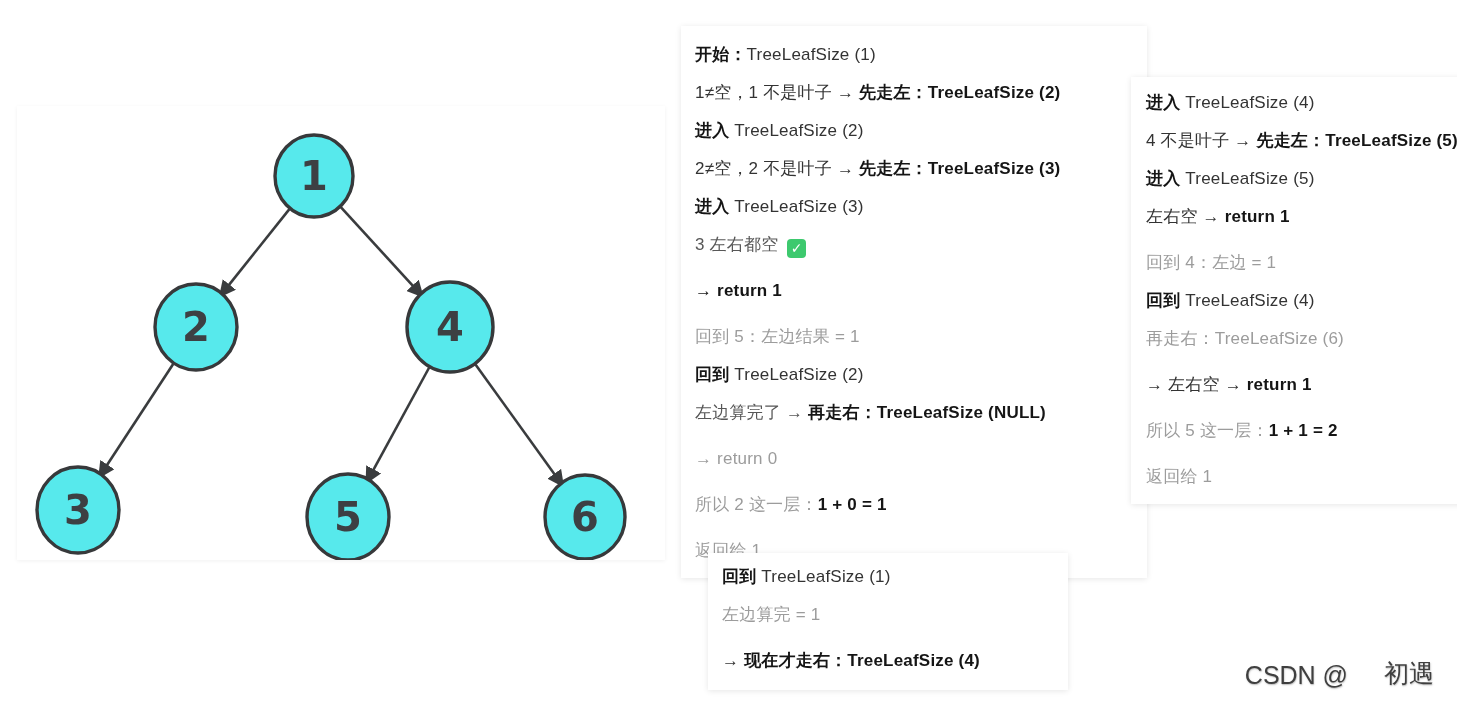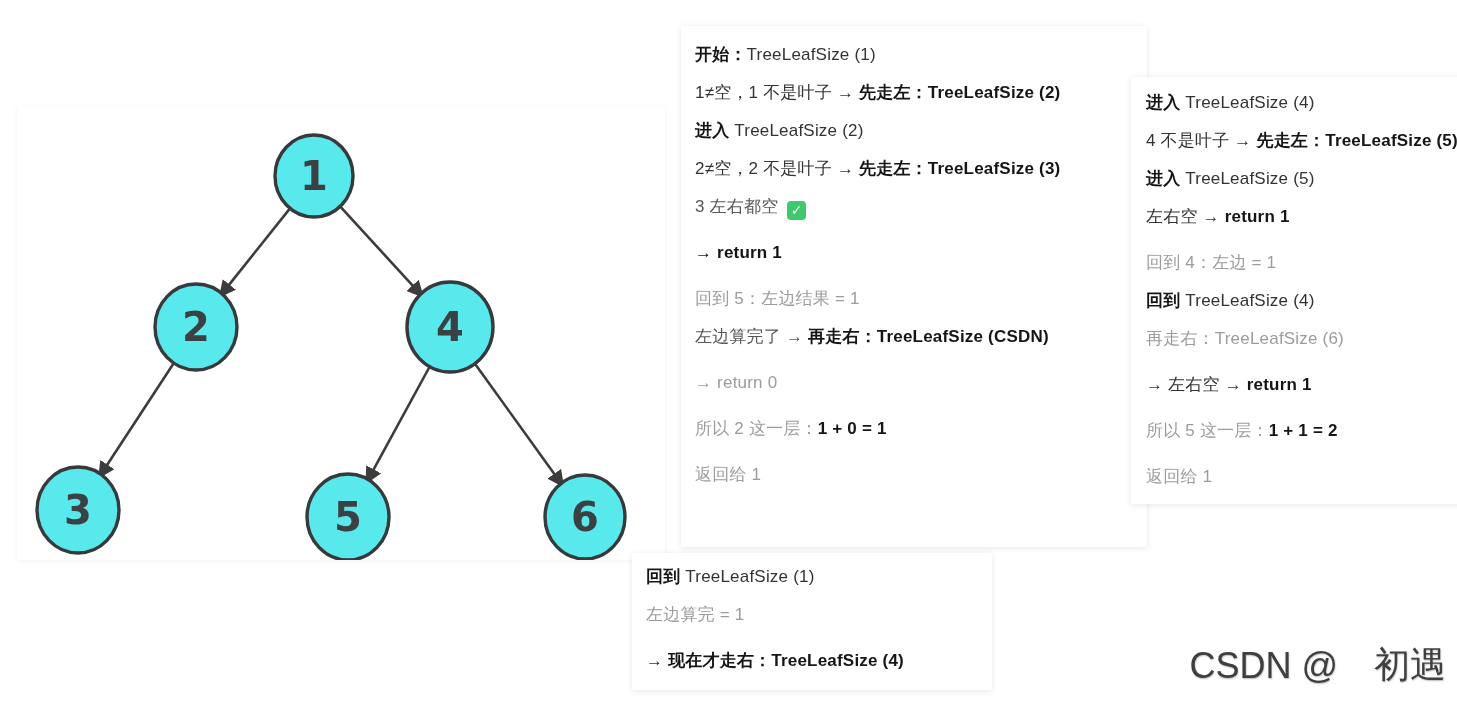--- a/index.html
+++ b/index.html
@@ -44,21 +44,21 @@
   }
   #trace-right {
     left: 1131px;
     top: 77px;
     width: 357px;
     min-height: 415px;
     padding: 7px 15px 8px 15px;
     z-index: 3;
   }
   #trace-bottom {
-    left: 632px;
+    left: 708px;
     top: 553px;
     width: 360px;
     min-height: 123px;
     padding: 5px 16px 10px 14px;
     z-index: 2;
   }
 
   .line {
     margin: 0;
     font-size: 17px;
@@ -86,25 +86,25 @@
     font-weight: 700;
     line-height: 19px;
     text-align: center;
     vertical-align: -3px;
   }
   .s-check::before { content: "\2713"; }
 
   
   #watermark {
     position: absolute;
-    right: 11px;
+    right: 23px;
     bottom: 12px;
     display: flex;
-    align-items: center;
-    font-size: 36px;
+    align-items: flex-end;
+    font-size: 25px;
     color: var(--watermark, #3f3f3f);
     text-shadow: 0.5px 0.5px 1.5px rgba(130,130,130,0.55);
     z-index: 5;
   }
   #watermark .wm-gap { display: inline-block; width: 36px; }
 </style>
 </head>
 <body style="--node-fill: #57e9ec; --node-stroke: #37393b; --node-text: #3d4043; --edge: #3a3c3e; --check-green: #3dc96e; --text-black: #151515; --text-normal: #333333; --text-dark: #575757; --text-gray: #9c9c9c; --watermark: #3f3f3f;">
 
 <div class="card" id="tree-panel">
@@ -144,24 +144,26 @@
         <text x="568" y="411" dy="0.36em" text-anchor="middle" fill="#3d4043" font-size="40" font-weight="bold">6</text>
       </g>
     </svg>
 </div>
 
 <div class="card" id="trace-main">
     <p class="line"><span class="s-bold">开始：</span><span class="s-normal">TreeLeafSize (1)</span></p>
     <p class="line"><span class="s-normal">1≠空，1 不是叶子 → </span><span class="s-bold">先走左：TreeLeafSize (2)</span></p>
     <p class="line"><span class="s-bold">进入</span><span class="s-normal"> TreeLeafSize (2)</span></p>
     <p class="line"><span class="s-normal">2≠空，2 不是叶子 → </span><span class="s-bold">先走左：TreeLeafSize (3)</span></p>
+    <p class="line"><span class="s-bold">进入</span><span class="s-normal"> TreeLeafSize (3)</span></p>
     <p class="line"><span class="s-dark">3 左右都空 </span><span class="s-check"></span></p>
     <p class="line gap"><span class="s-bold">→ return 1</span></p>
     <p class="line gap"><span class="s-gray">回到 5：左边结果 = 1</span></p>
-    <p class="line"><span class="s-dark">左边算完了 → </span><span class="s-bold">再走右：TreeLeafSize (CSDN)</span></p>
+    <p class="line"><span class="s-bold">回到</span><span class="s-normal"> TreeLeafSize (2)</span></p>
+    <p class="line"><span class="s-dark">左边算完了 → </span><span class="s-bold">再走右：TreeLeafSize (NULL)</span></p>
     <p class="line gap"><span class="s-gray">→ return 0</span></p>
     <p class="line gap"><span class="s-gray">所以 2 这一层：</span><span class="s-bold">1 + 0 = 1</span></p>
     <p class="line gap"><span class="s-gray">返回给 1</span></p>
   </div>
 
 <div class="card" id="trace-right">
     <p class="line"><span class="s-bold">进入</span><span class="s-normal"> TreeLeafSize (4)</span></p>
     <p class="line"><span class="s-normal">4 不是叶子 → </span><span class="s-bold">先走左：TreeLeafSize (5)</span></p>
     <p class="line"><span class="s-bold">进入</span><span class="s-normal"> TreeLeafSize (5)</span></p>
     <p class="line"><span class="s-normal">左右空 → </span><span class="s-bold">return 1</span></p>

